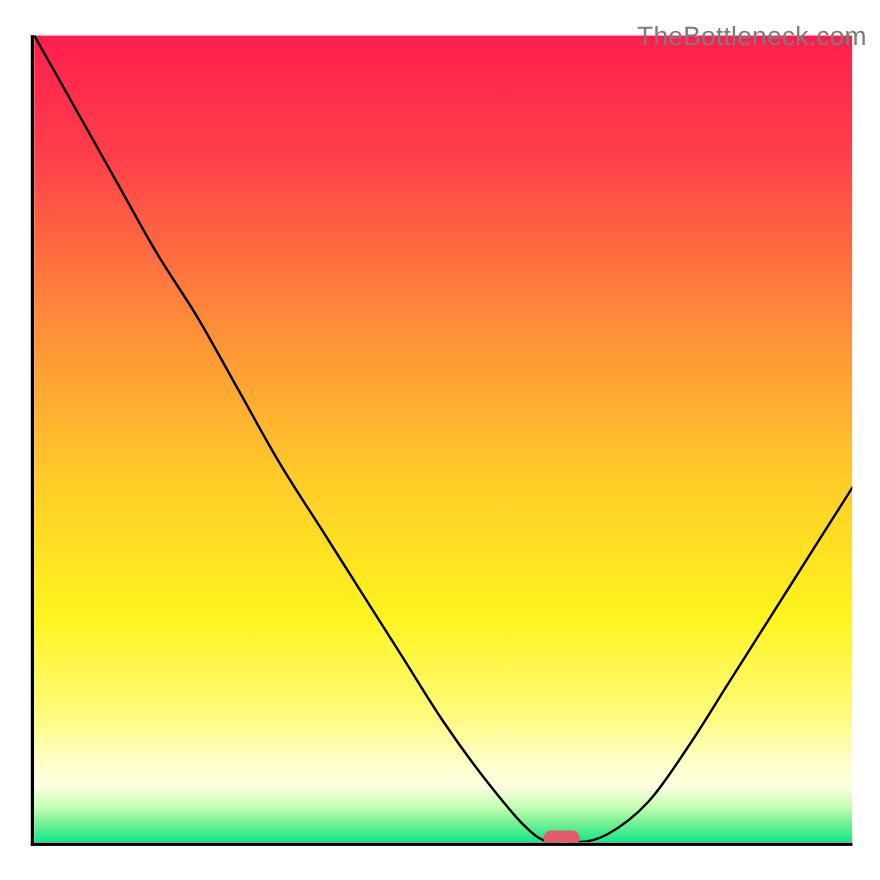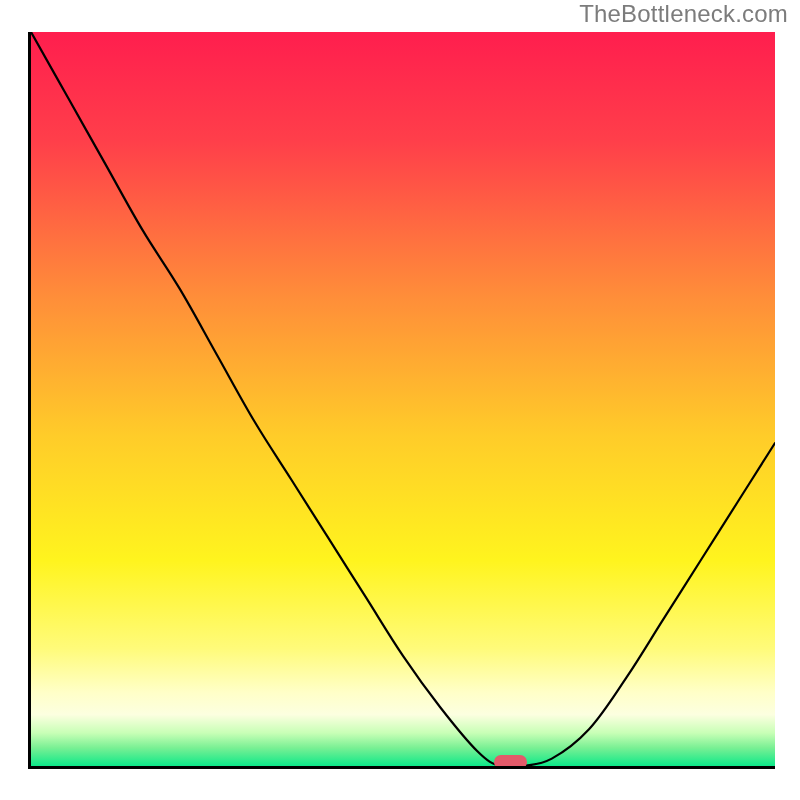--- a/index.html
+++ b/index.html
@@ -11,21 +11,21 @@
     overflow: hidden;
     font-family: Arial, sans-serif;
   }
   .stage {
     position: relative;
     width: 800px;
     height: 800px;
   }
   .watermark {
     position: absolute;
-    top: 0;
+    top: 20px;
     right: 12px;
     font-size: 24px;
     color: #7c7c7c;
     font-weight: 500;
     letter-spacing: 0.2px;
     z-index: 10;
   }
   .plot-area {
     position: absolute;
     left: 28px;

